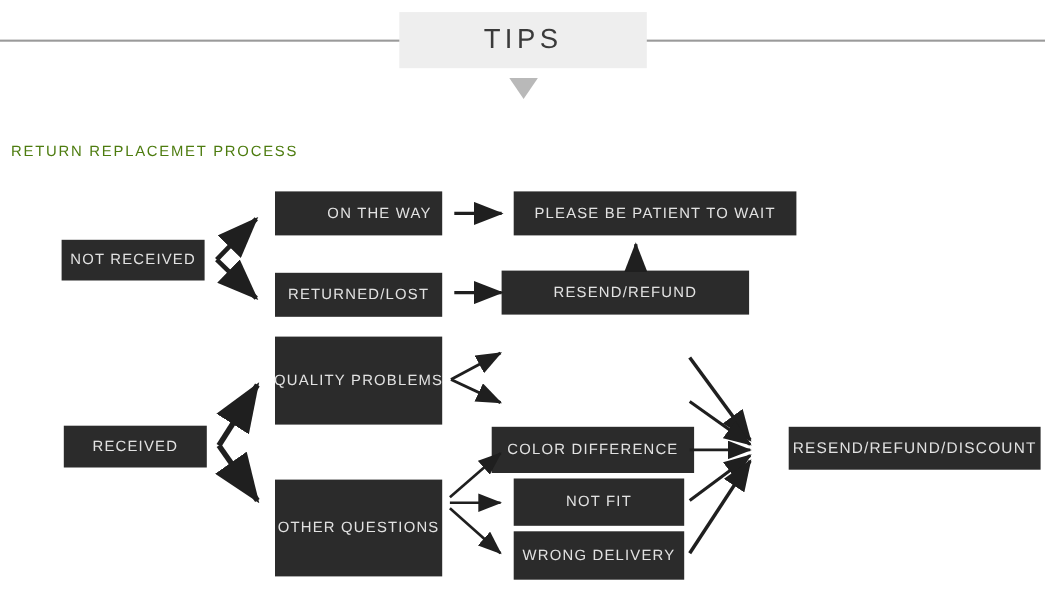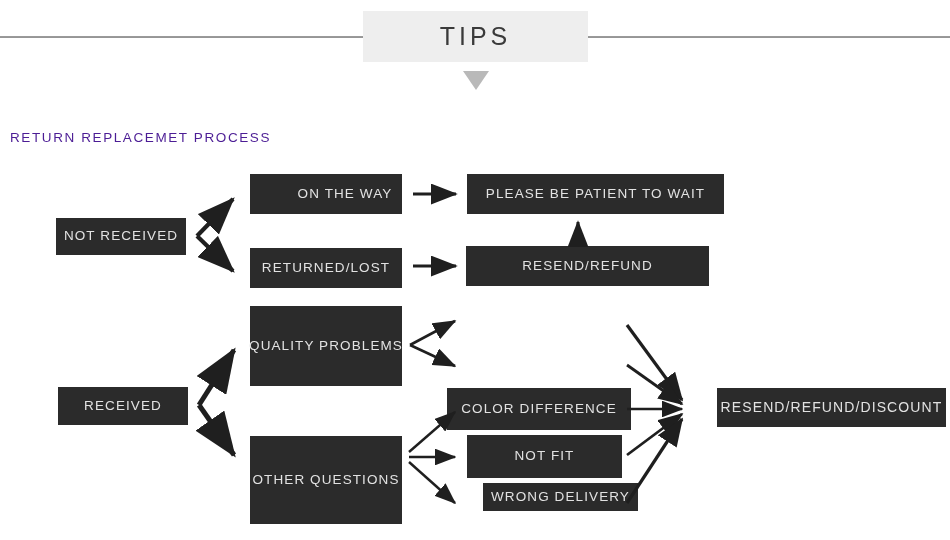--- a/index.html
+++ b/index.html
@@ -57,21 +57,21 @@
     z-index: 3;
   }
 
   
   .section-title {
     position: absolute;
     left: 10px;
     top: 130px;
     font-size: 13.5px;
     letter-spacing: 1.6px;
-    color: #4c1d95;
+    color: #4d7c0f;
     white-space: nowrap;
   }
 
   
   .node {
     position: absolute;
     background: #2b2b2b;
     color: #e2e2e2;
     display: flex;
     align-items: center;
@@ -88,27 +88,27 @@
   #node-received     { left: 58px;  top: 387px; width: 130px; height: 38px; }
 
   
   #node-on-the-way        { left: 250px; top: 174px; width: 152px; height: 40px; padding-left: 38px; }
   #node-returned-lost     { left: 250px; top: 248px; width: 152px; height: 40px; }
   #node-quality-problems  { left: 250px; top: 306px; width: 152px; height: 80px; }
   #node-other-questions   { left: 250px; top: 436px; width: 152px; height: 88px; }
 
   
   #node-please-wait    { left: 467px; top: 174px; width: 257px; height: 40px; }
-  #node-resend-refund  { left: 466px; top: 246px; width: 243px; height: 40px; }
+  #node-resend-refund  { left: 456px; top: 246px; width: 225px; height: 40px; }
 
   #node-quality-defect   { left: 467px; top: 300px; width: 155px; height: 41px; }
   #node-damage           { left: 467px; top: 343px; width: 155px; height: 43px; }
   #node-color-difference { left: 447px; top: 388px; width: 184px; height: 42px; }
   #node-not-fit          { left: 467px; top: 435px; width: 155px; height: 43px; }
-  #node-wrong-delivery   { left: 467px; top: 483px; width: 155px; height: 28px; margin-left: 16px; }
+  #node-wrong-delivery   { left: 467px; top: 483px; width: 155px; height: 44px; }
 
   
   #node-final { left: 693px; top: 388px; width: 229px; height: 39px; font-size: 14px; margin-left: 24px; }
 
   
   #arrows {
     position: absolute;
     left: 0; top: 0;
     width: 950px; height: 540px;
     pointer-events: none;

